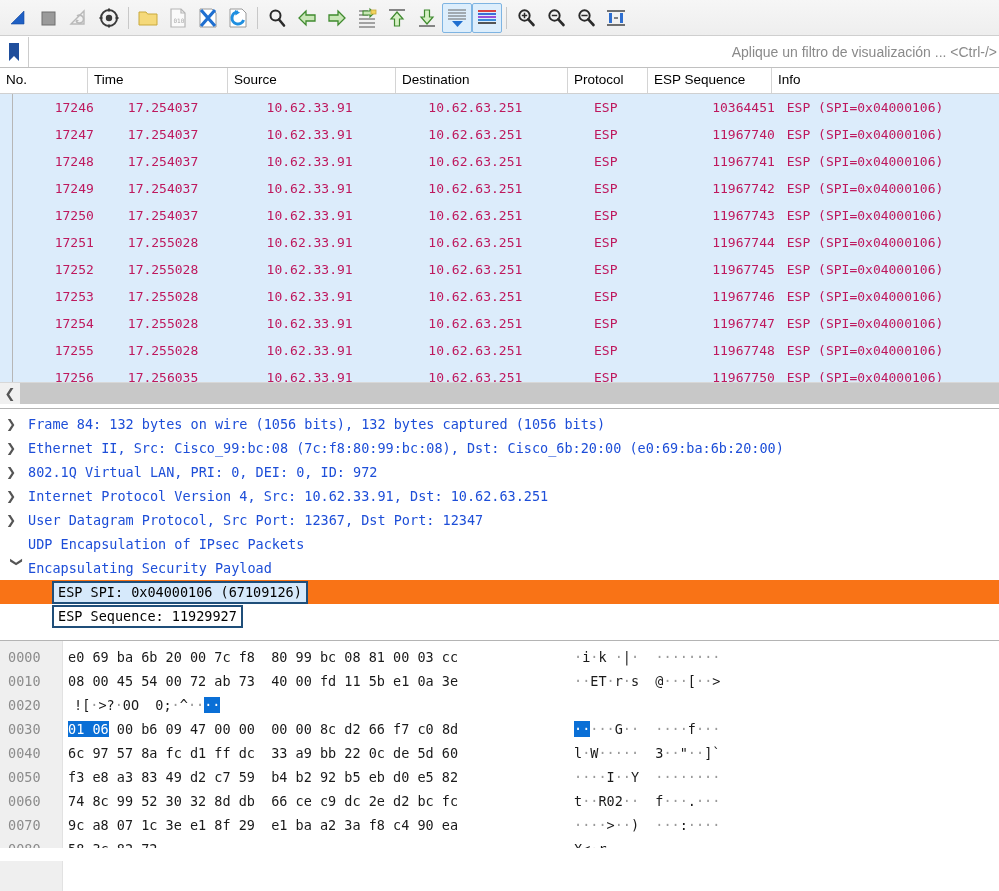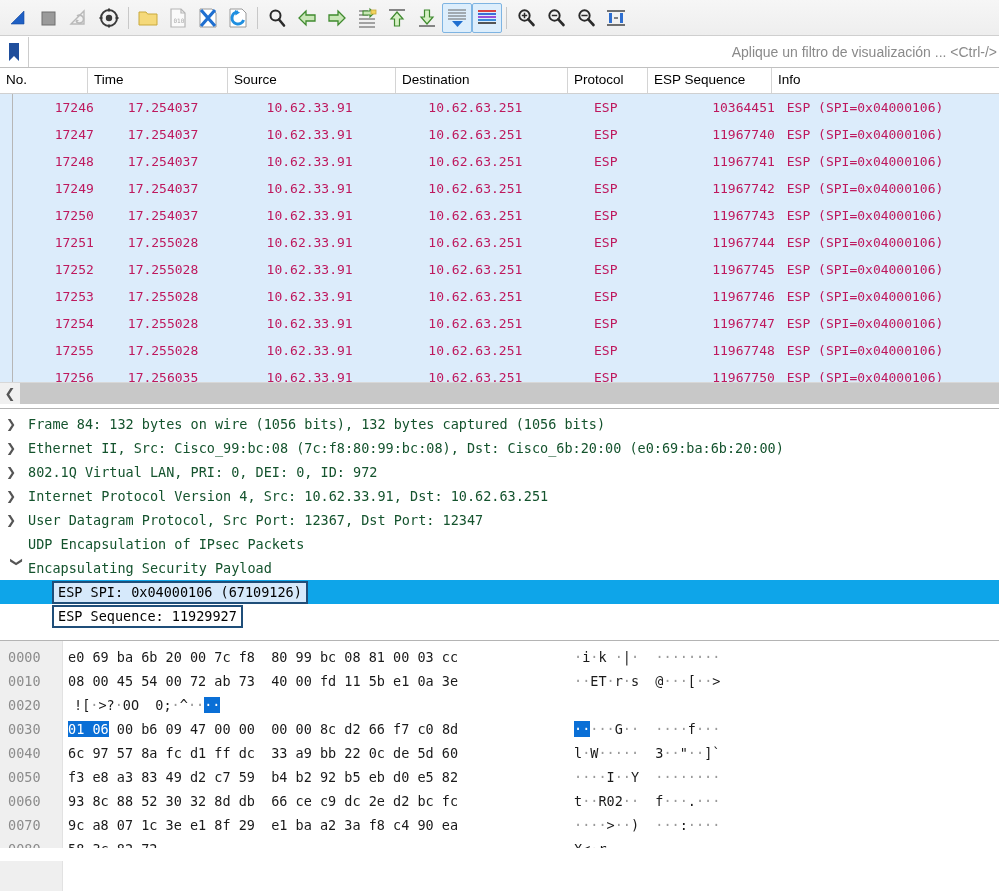--- a/index.html
+++ b/index.html
@@ -175,23 +175,23 @@
     white-space: nowrap;
   }
   .dtwisty {
     width: 22px;
     flex: 0 0 22px;
     color: #555;
     font-family: "DejaVu Sans", sans-serif;
     font-size: 12px;
     text-align: left;
   }
-  .dtext { color: #14532d; }
+  .dtext { color: #1d4ed8; }
   .drow.child { padding-left: 52px; }
-  .drow.selected { background: #0ea5e9; }
+  .drow.selected { background: #f97316; }
   .drow.child .dbox {
     display: inline-block;
     border: 2px solid #1f4e79;
     padding: 0 4px;
     line-height: 19px;
     background: transparent;
   }
   .drow.child.selected .dbox { background: #d6e9fb; }
   .drow.child.unsel .dbox { background: #ffffff; }
 
@@ -649,21 +649,21 @@
     </div>
 
     <div class="hrow">
       <span class="hoff">0050</span>
       <span class="hbytes"><span class="hb">f3 e8 a3 83 49 d2 c7 59  b4 b2 92 b5 eb d0 e5 82</span></span>
       <span class="hascii"><span class="dot">····</span>I<span class="dot">··</span>Y  <span class="dot">········</span></span>
     </div>
 
     <div class="hrow">
       <span class="hoff">0060</span>
-      <span class="hbytes"><span class="hb">93 8c 88 52 30 32 8d db  66 ce c9 dc 2e d2 bc fc</span></span>
+      <span class="hbytes"><span class="hb">74 8c 99 52 30 32 8d db  66 ce c9 dc 2e d2 bc fc</span></span>
       <span class="hascii">t<span class="dot">··</span>R02<span class="dot">··</span>  f<span class="dot">···</span>.<span class="dot">···</span></span>
     </div>
 
     <div class="hrow">
       <span class="hoff">0070</span>
       <span class="hbytes"><span class="hb">9c a8 07 1c 3e e1 8f 29  e1 ba a2 3a f8 c4 90 ea</span></span>
       <span class="hascii"><span class="dot">····</span>&gt;<span class="dot">··</span>)  <span class="dot">···</span>:<span class="dot">····</span></span>
     </div>
 
     <div class="hrow">

